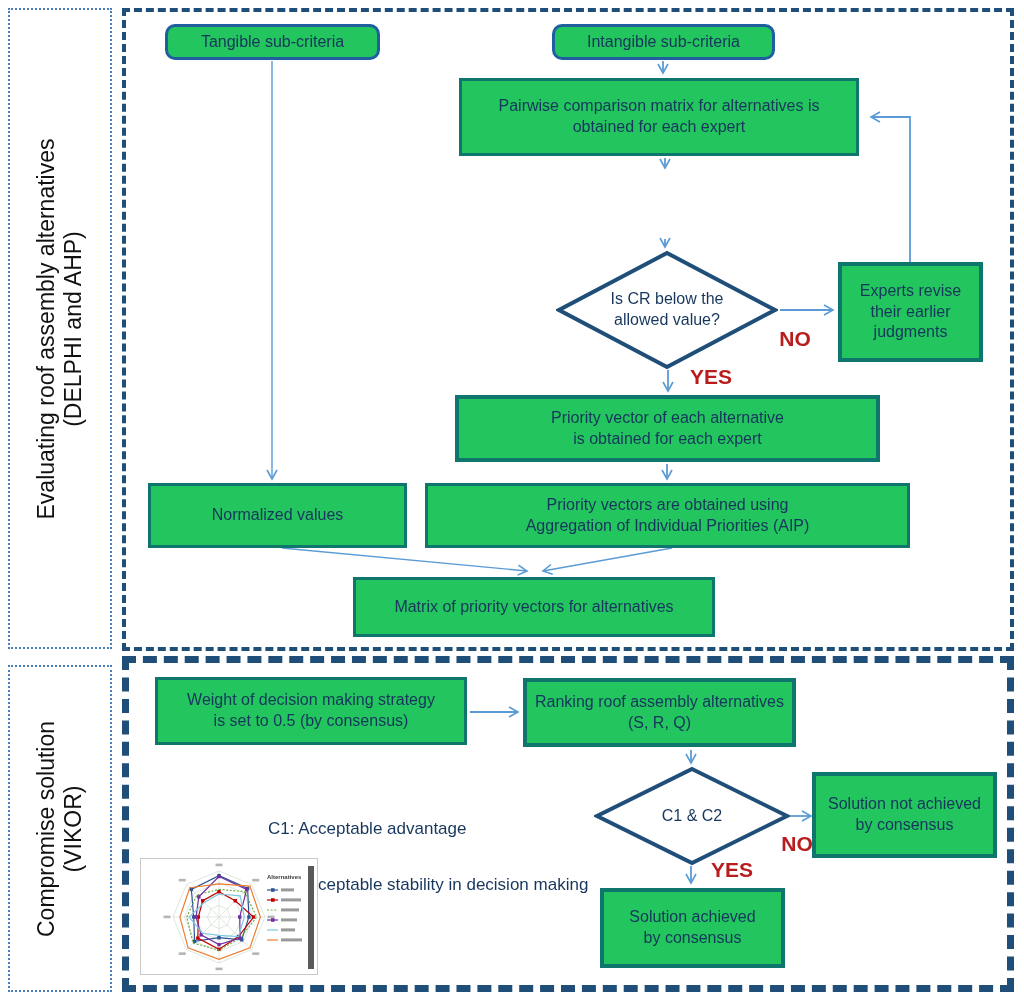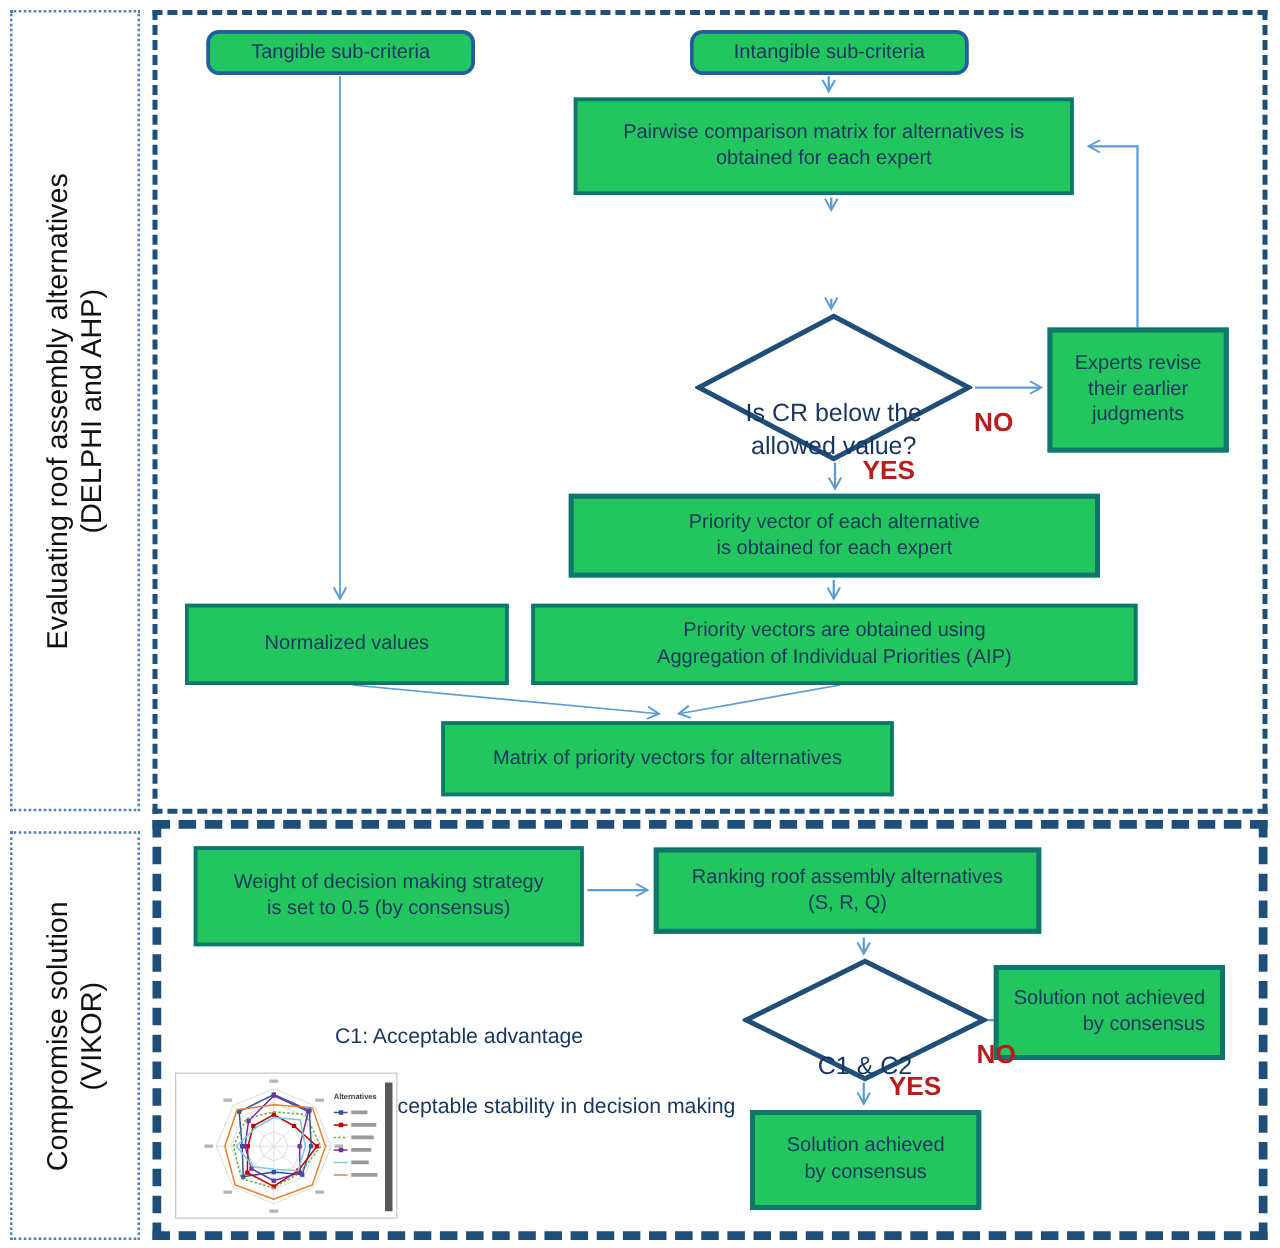--- a/index.html
+++ b/index.html
@@ -25,22 +25,22 @@
   .node{
     position:absolute;background:#22c55e;border:3px solid #0f766e;
     display:flex;align-items:center;justify-content:center;
     text-align:center;font-size:16px;line-height:1.3;
     white-space:pre-line;color:#17365D;box-sizing:border-box;
     padding:2px 8px;
   }
   .node.rounded{border-radius:10px;border-color:#1F5FA0;font-size:16px;}
   .node.b4{border-width:4px;}
   .diamond{
-    position:absolute;display:flex;align-items:flex-end;justify-content:center;
-    text-align:center;font-size:20px;line-height:1.3;white-space:pre-line;
+    position:absolute;display:flex;align-items:center;justify-content:center;
+    text-align:center;font-size:16px;line-height:1.3;white-space:pre-line;
     color:#17365D;
   }
   .diamond svg{position:absolute;inset:0;}
   .diamond .dtxt{position:relative;z-index:1;}
   .edge-label{
     position:absolute;transform:translate(-50%,-50%);
     font-weight:bold;font-size:21px;color:#b91c1c;
   }
   .notes{
     position:absolute;font-size:17px;line-height:1.65;color:#17365D;
@@ -113,33 +113,33 @@
   <div class="node b4" style="left:455px;top:395px;width:425px;height:67px;">Priority vector of each alternative
 is obtained for each expert</div>
   <div class="node" style="left:148px;top:483px;width:259px;height:65px;">Normalized values</div>
   <div class="node" style="left:353px;top:577px;width:362px;height:60px;">Matrix of priority vectors for alternatives</div>
   <div class="node" style="left:425px;top:483px;width:485px;height:65px;">Priority vectors are obtained using
 Aggregation of Individual Priorities (AIP)</div>
 
   <div class="edge-label" style="left:795px;top:339px;">NO</div>
   <div class="edge-label" style="left:711px;top:377px;">YES</div>
 
-  <div class="node" style="left:155px;top:677px;width:312px;height:80px;">Weight of decision making strategy
+  <div class="node" style="left:155px;top:677px;width:312px;height:68px;">Weight of decision making strategy
 is set to 0.5 (by consensus)</div>
-  <div class="node b4" style="left:523px;top:678px;width:310px;height:69px;">Ranking roof assembly alternatives
+  <div class="node b4" style="left:523px;top:678px;width:273px;height:69px;">Ranking roof assembly alternatives
 (S, R, Q)</div>
 
   <div class="diamond" style="left:594px;top:766px;width:196px;height:100px;">
     <svg viewBox="0 0 196 100">
       <polygon points="98,3 193,50 98,97 3,50" fill="#ffffff" stroke="#1F4E79" stroke-width="4"></polygon>
     </svg>
     <span class="dtxt">C1 &amp; C2</span>
   </div>
 
-  <div class="node b4" style="left:795px;top:772px;width:185px;height:76px;text-align:right;">Solution not achieved
+  <div class="node b4" style="left:812px;top:772px;width:185px;height:86px;">Solution not achieved
 by consensus</div>
   <div class="node b4" style="left:600px;top:888px;width:185px;height:80px;">Solution achieved
 by consensus</div>
 
   <div class="edge-label" style="left:797px;top:844px;">NO</div>
   <div class="edge-label" style="left:732px;top:870px;">YES</div>
 
   <div class="notes" style="left:268px;top:787px;">
     <div>C1: Acceptable advantage</div>
     <div>C2: Acceptable stability in decision making</div>

